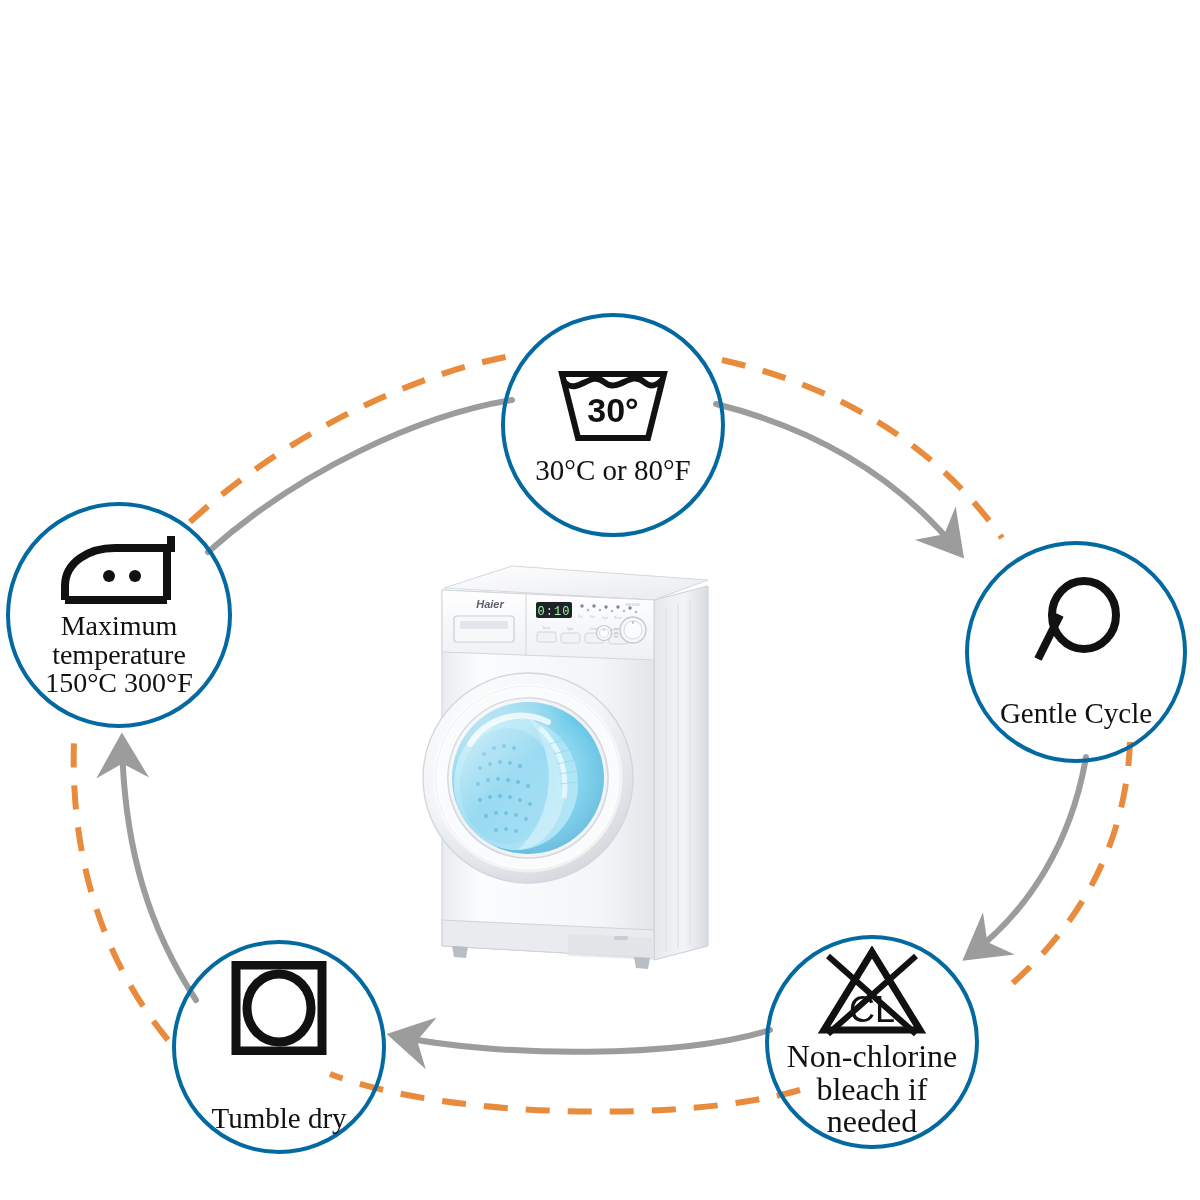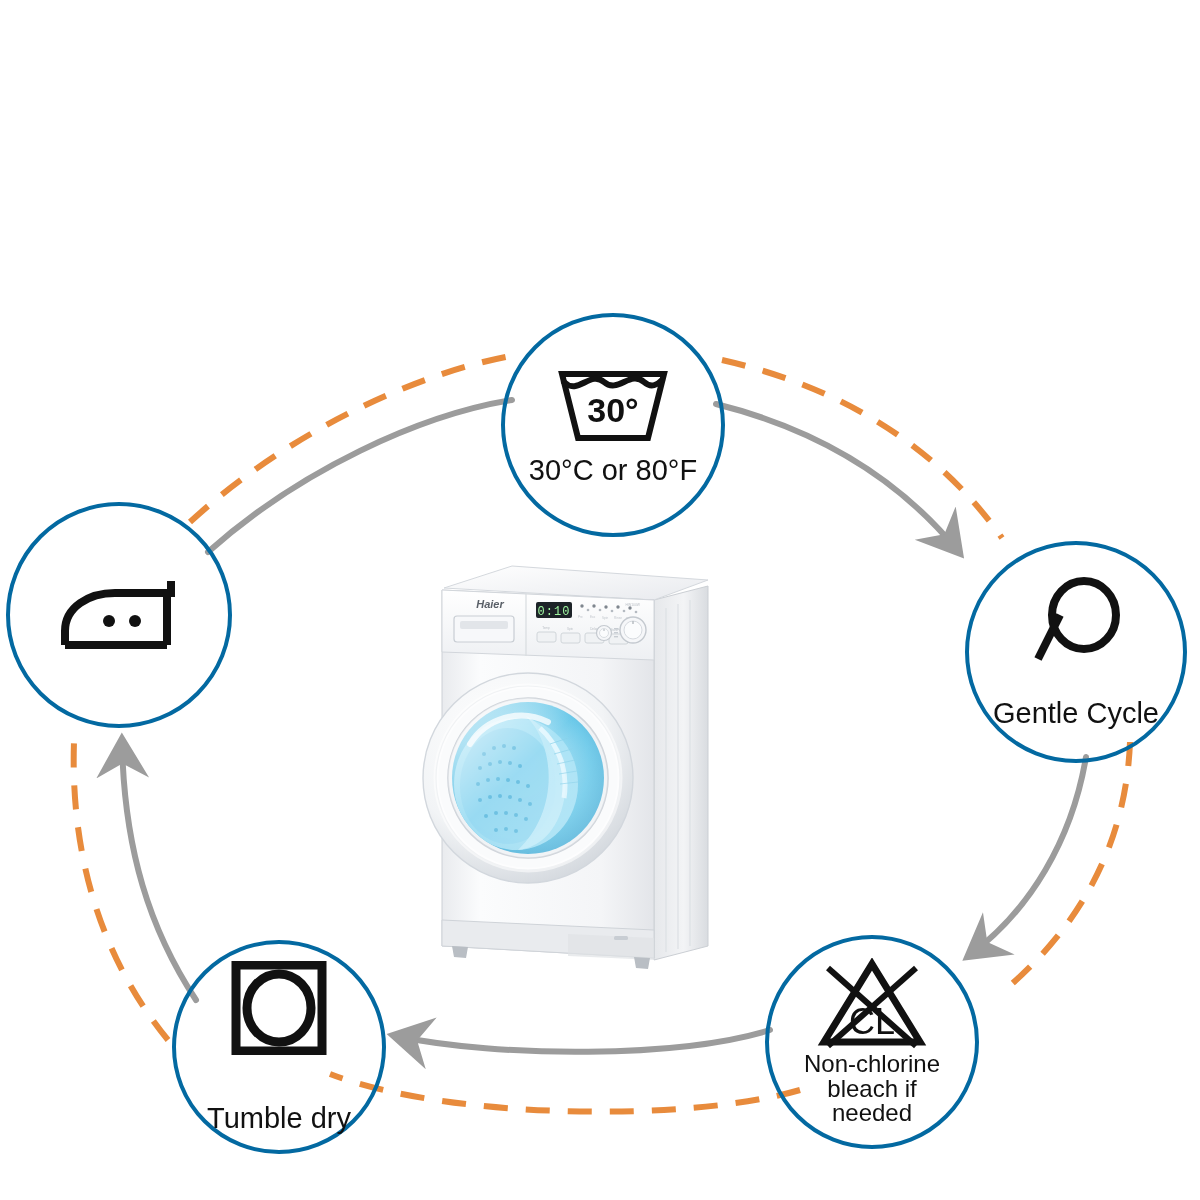--- a/index.html
+++ b/index.html
@@ -64,34 +64,34 @@
     flex-direction: column;
     align-items: center;
     justify-content: center;
   }
   .node-icon {
     display: block;
   }
   .node-label {
     text-align: center;
     color: #111111;
-    font-family: Liberation Sans, sans-serif;
+    font-family: Liberation Serif, serif;
     line-height: 1.02;
     white-space: pre-line;
   }
 
   #node-wash     { left: 501px;  top: 313px;  width: 224px; height: 224px; }
   #node-gentle   { left: 965px;  top: 541px;  width: 222px; height: 222px; }
   #node-bleach   { left: 765px;  top: 935px;  width: 214px; height: 214px; }
   #node-tumble   { left: 172px;  top: 940px;  width: 214px; height: 214px; gap: 37px; }
   #node-iron     { left: 6px;    top: 502px;  width: 226px; height: 226px; }
 
   #node-wash   .node-label { font-size: 29px; margin-top: 8px; }
   #node-gentle .node-label { font-size: 29px; margin-top: 28px; }
-  #node-bleach .node-label { font-size: 24px; margin-top: 2px; }
+  #node-bleach .node-label { font-size: 32px; margin-top: 2px; }
   #node-tumble .node-label { font-size: 29px; margin-top: 12px; }
   #node-iron   .node-label { font-size: 28px; margin-top: 4px; }
 
   
   #washer {
     position: absolute;
     left: 408px;
     top: 548px;
     width: 340px;
     height: 450px;
@@ -381,15 +381,18 @@
 
   <div class="node" id="node-iron">
     <svg class="node-icon" width="120" height="76" viewBox="0 0 120 76">
       <path d="M6,68 L6,54 C6,30 30,16 56,16 L112,16 L112,4" fill="none" stroke="#111111" stroke-width="8" stroke-linejoin="miter"></path>
       <path d="M56,16 L112,16 L112,4" fill="none" stroke="#111111" stroke-width="8"></path>
       <line x1="6" y1="68" x2="108" y2="68" stroke="#111111" stroke-width="8"></line>
       <line x1="108" y1="68" x2="108" y2="18" stroke="#111111" stroke-width="8"></line>
       <circle cx="50" cy="44" r="6" fill="#111111"></circle>
       <circle cx="76" cy="44" r="6" fill="#111111"></circle>
     </svg>
+    <div class="node-label">Maximum
+temperature
+150°C 300°F</div>
   </div>
 
 </div>
 
 </body></html>

